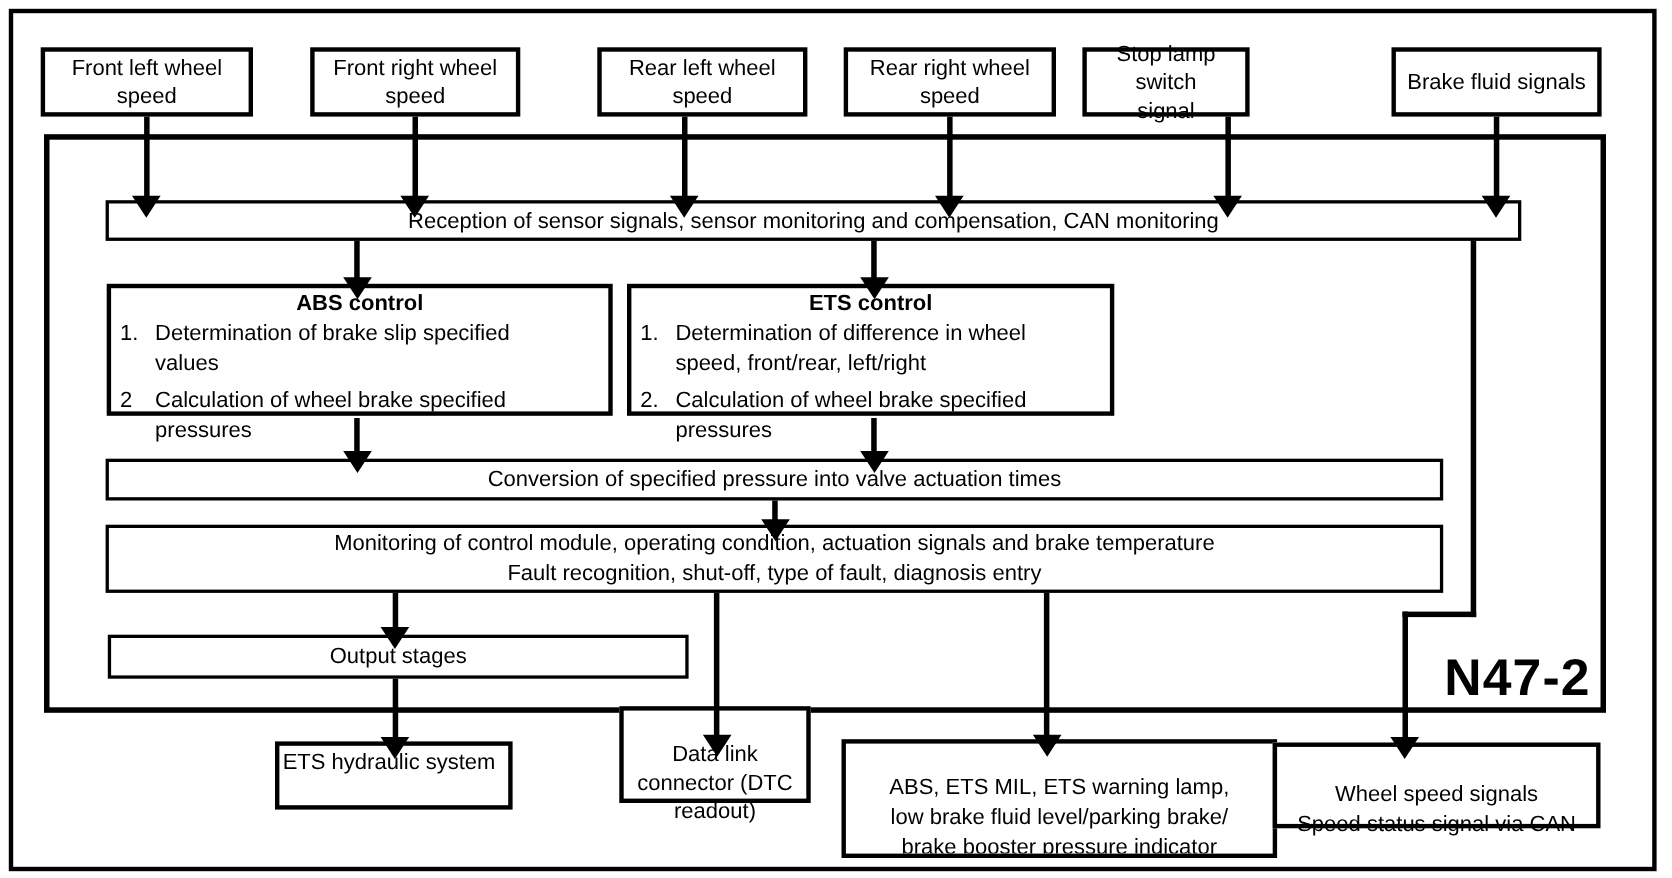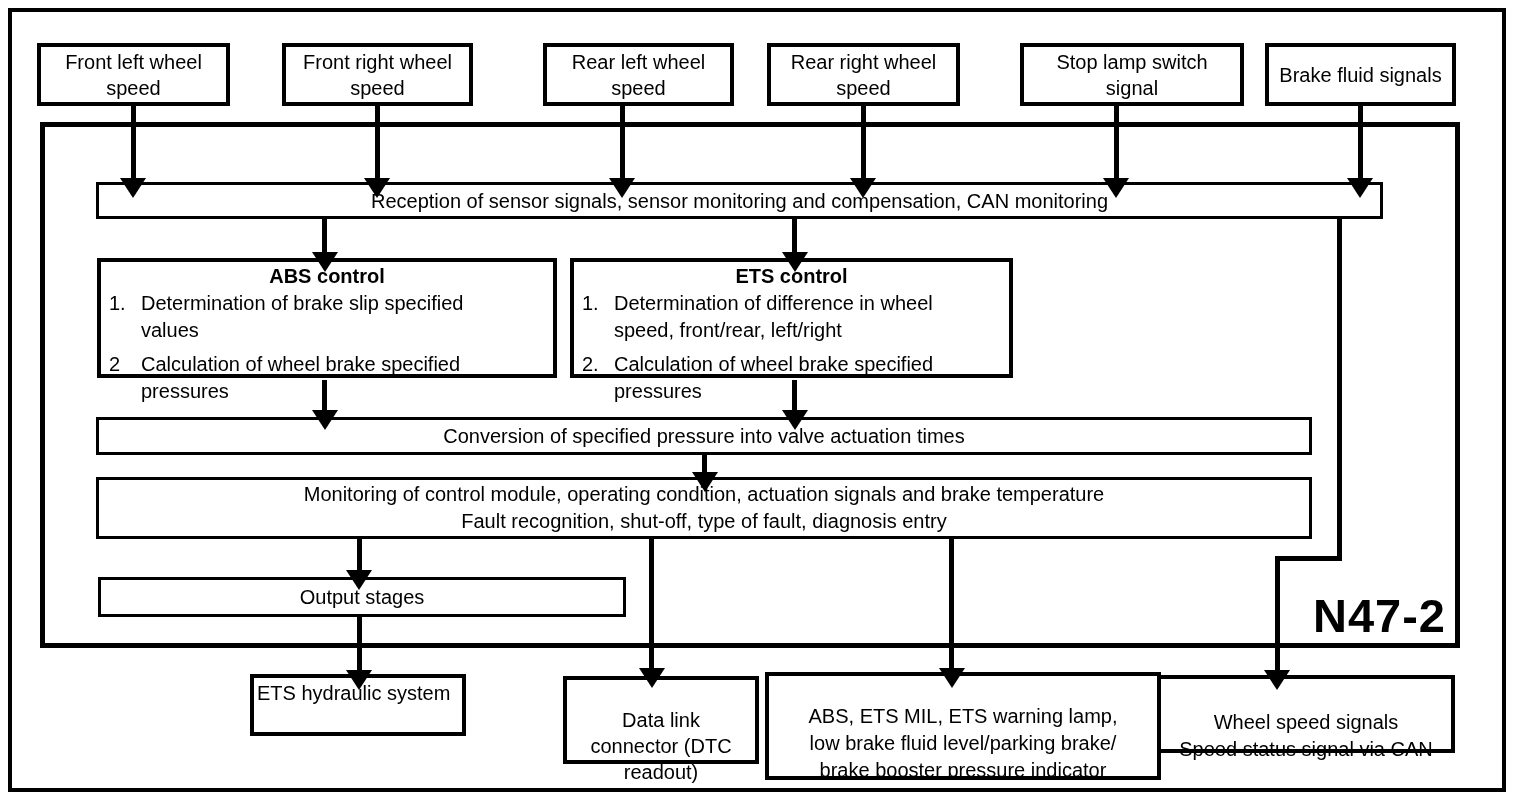--- a/index.html
+++ b/index.html
@@ -48,21 +48,21 @@
 speed</span>
   </div>
   <div class="box cflex t20 pre" style="left:543px; top:43px; width:191px; height:63px; z-index:3;">
     <span>Rear left wheel
 speed</span>
   </div>
   <div class="box cflex t20 pre" style="left:767px; top:43px; width:193px; height:63px; z-index:3;">
     <span>Rear right wheel
 speed</span>
   </div>
-  <div class="box cflex t20 pre" style="left:1020px; top:43px; width:224px; height:63px; z-index:3;">
+  <div class="box cflex t20 pre" style="left:984px; top:43px; width:152px; height:63px; z-index:3;">
     <span>Stop lamp switch
 signal</span>
   </div>
   <div class="box cflex t20 pre" style="left:1265px; top:43px; width:191px; height:63px; z-index:3;">
     <span>Brake fluid signals</span>
   </div>
 
   <div class="box thin cflex t20" style="left:96px; top:182px; width:1287px; height:37px; z-index:3;">
     <span>Reception of sensor signals, sensor monitoring and compensation, CAN monitoring</span>
   </div>
@@ -105,21 +105,21 @@
   </div>
 
   <div class="box thin cflex t20" style="left:98px; top:577px; width:528px; height:40px; z-index:3;">
     <span>Output stages</span>
   </div>
 
   <div class="box t20" style="left:250px; top:674px; width:216px; height:62px; padding:2px 0 0 3px; z-index:3;">
     <span>ETS hydraulic system</span>
   </div>
 
-  <div class="box t20 pre" style="left:563px; top:676px; width:196px; height:88px; text-align:center; padding-top:1px; line-height:26px; z-index:3;">
+  <div class="box t20 pre" style="left:563px; top:642px; width:174px; height:88px; text-align:center; padding-top:1px; line-height:26px; z-index:3;">
     <span>Data link
 connector (DTC
 readout)</span>
   </div>
 
   <div class="box t20b pre" style="left:765px; top:672px; width:396px; height:108px; text-align:center; overflow:hidden; z-index:3;">
     <span>ABS, ETS MIL, ETS warning lamp,
 low brake fluid level/parking brake/
 brake booster pressure indicator
 lamp via CAN</span>

